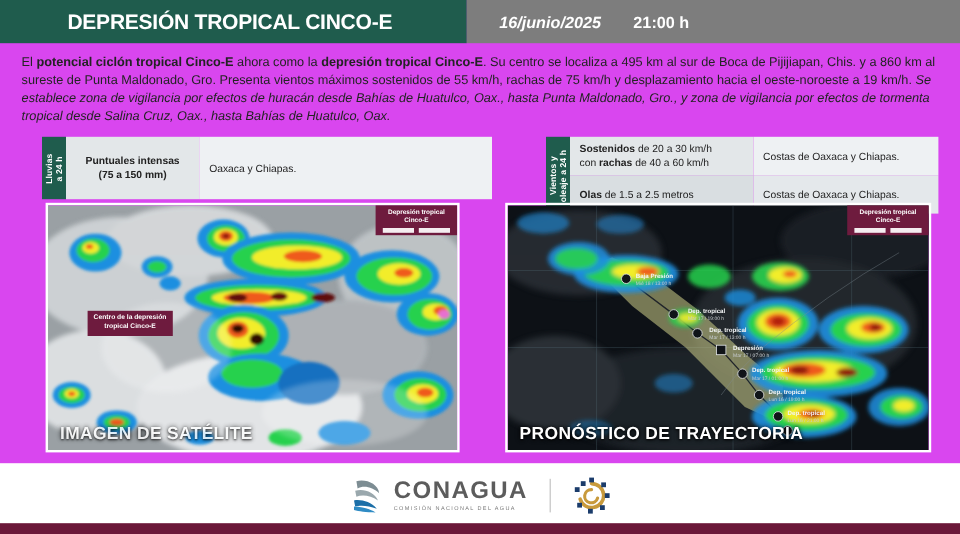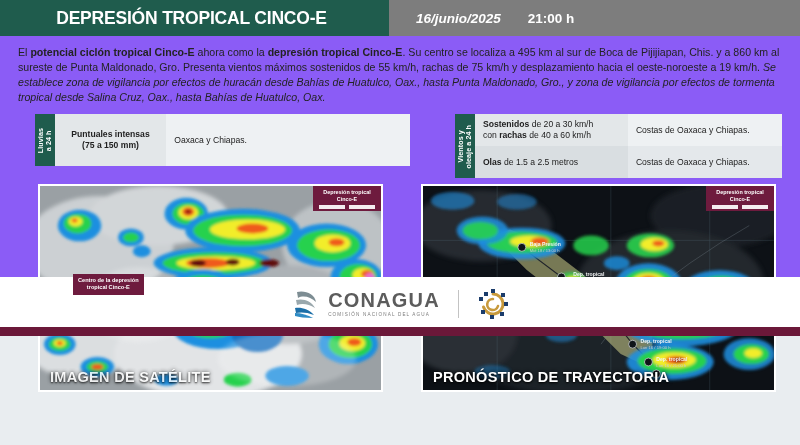--- a/index.html
+++ b/index.html
@@ -12,22 +12,22 @@
     height: 445px;
     overflow: hidden;
     background: #e9edf0;
     font-family: "Liberation Sans", sans-serif;
     color: #2b2b2b;
   }
 
   .bulletin {
     position: relative;
     width: 800px;
-    height: 336px;
-    background: #8b5cf6;
+    height: 445px;
+    background: #d946ef;
     box-sizing: border-box;
   }
 
   
   .header {
     position: relative;
     display: flex;
     align-items: stretch;
     height: 36px;
     width: 100%;
@@ -146,21 +146,21 @@
   
   .panels {
     position: absolute;
     left: 0;
     top: 168px;
     width: 800px;
     height: 212px;
   }
   .panel {
     position: absolute;
-    top: 16px;
+    top: 1px;
     border: 2px solid #ffffff;
     box-sizing: border-box;
     overflow: hidden;
     text-decoration: underline;
   }
   .panel.sat { left: 38px; width: 345px; height: 208px; }
   .panel.track { left: 421px; width: 355px; height: 208px; }
 
   .panel-caption {
     position: absolute;

